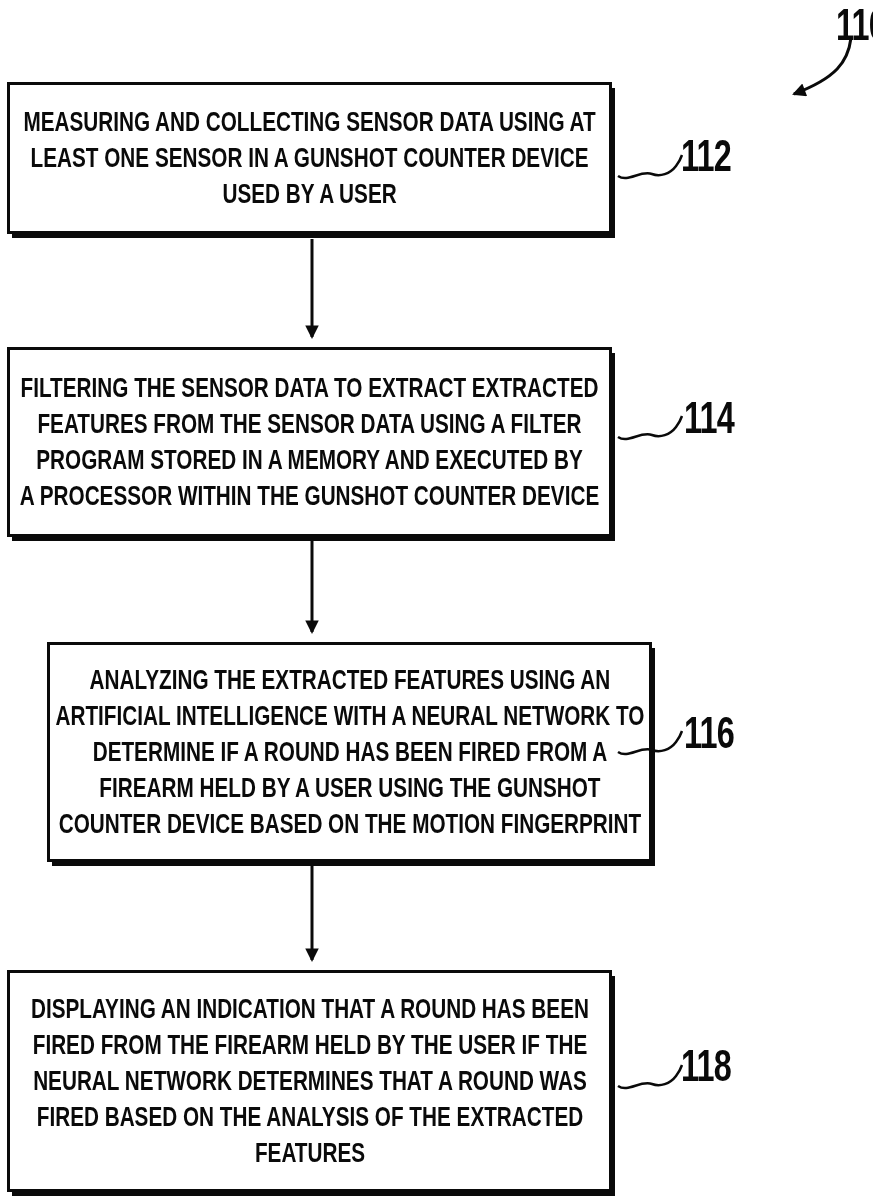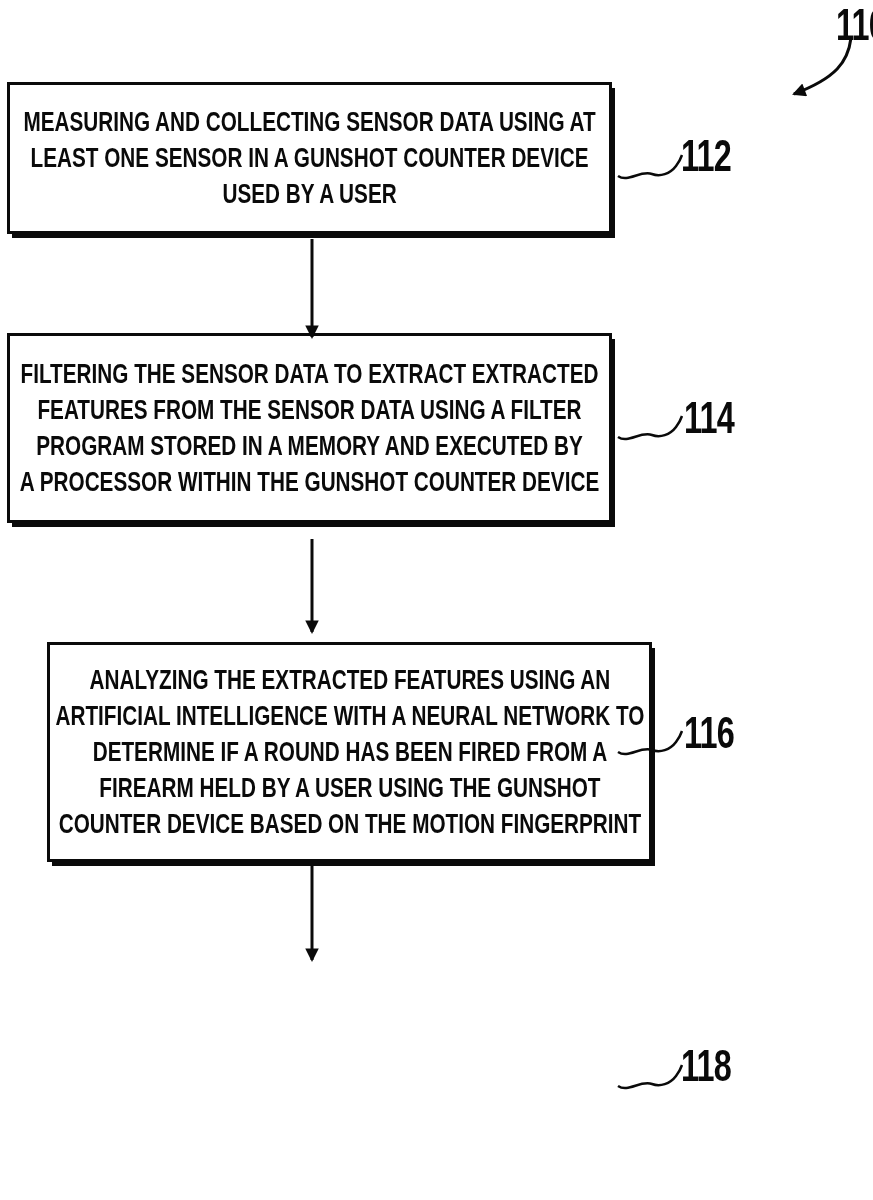--- a/index.html
+++ b/index.html
@@ -32,35 +32,42 @@
 <div id="canvas">
 
   <div class="ref-num" style="left:836px; top:2px;">110</div>
 
   <div class="flow-box" style="top:82px; height:152px;">
     <div class="box-text">MEASURING AND COLLECTING SENSOR DATA USING AT
 LEAST ONE SENSOR IN A GUNSHOT COUNTER DEVICE
 USED BY A USER</div>
   </div>
 
-  <div class="flow-box" style="top:333px; height:190px;align-items:center;">
+  <div class="flow-box" style="top:347px; height:190px;align-items:center;">
     <div class="box-text">FILTERING THE SENSOR DATA TO EXTRACT EXTRACTED
 FEATURES FROM THE SENSOR DATA USING A FILTER
 PROGRAM STORED IN A MEMORY AND EXECUTED BY
 A PROCESSOR WITHIN THE GUNSHOT COUNTER DEVICE</div>
   </div>
 
   <div class="flow-box" style="top:642px; height:220px;margin-left:40px;">
     <div class="box-text">ANALYZING THE EXTRACTED FEATURES USING AN
 ARTIFICIAL INTELLIGENCE WITH A NEURAL NETWORK TO
 DETERMINE IF A ROUND HAS BEEN FIRED FROM A
 FIREARM HELD BY A USER USING THE GUNSHOT
 COUNTER DEVICE BASED ON THE MOTION FINGERPRINT</div>
   </div>
 
+  <div class="flow-box" style="top:970px; height:222px;">
+    <div class="box-text">DISPLAYING AN INDICATION THAT A ROUND HAS BEEN
+FIRED FROM THE FIREARM HELD BY THE USER IF THE
+NEURAL NETWORK DETERMINES THAT A ROUND WAS
+FIRED BASED ON THE ANALYSIS OF THE EXTRACTED
+FEATURES</div>
+  </div>
 
   <div class="ref-num" style="left:681px; top:133px;">112</div>
   <div class="ref-num" style="left:684px; top:395px;">114</div>
   <div class="ref-num" style="left:684px; top:710px;">116</div>
   <div class="ref-num" style="left:681px; top:1043px;">118</div>
 
   <svg id="connector-overlay" viewBox="0 0 873 1200" xmlns="http://www.w3.org/2000/svg">
     <defs>
       <marker id="arrowhead" viewBox="0 0 10 10" refX="8.5" refY="5" markerWidth="5.5" markerHeight="4.5" orient="auto-start-reverse">
         <path d="M0,0 L10,5 L0,10 z" fill="#0a0a0a"></path>

